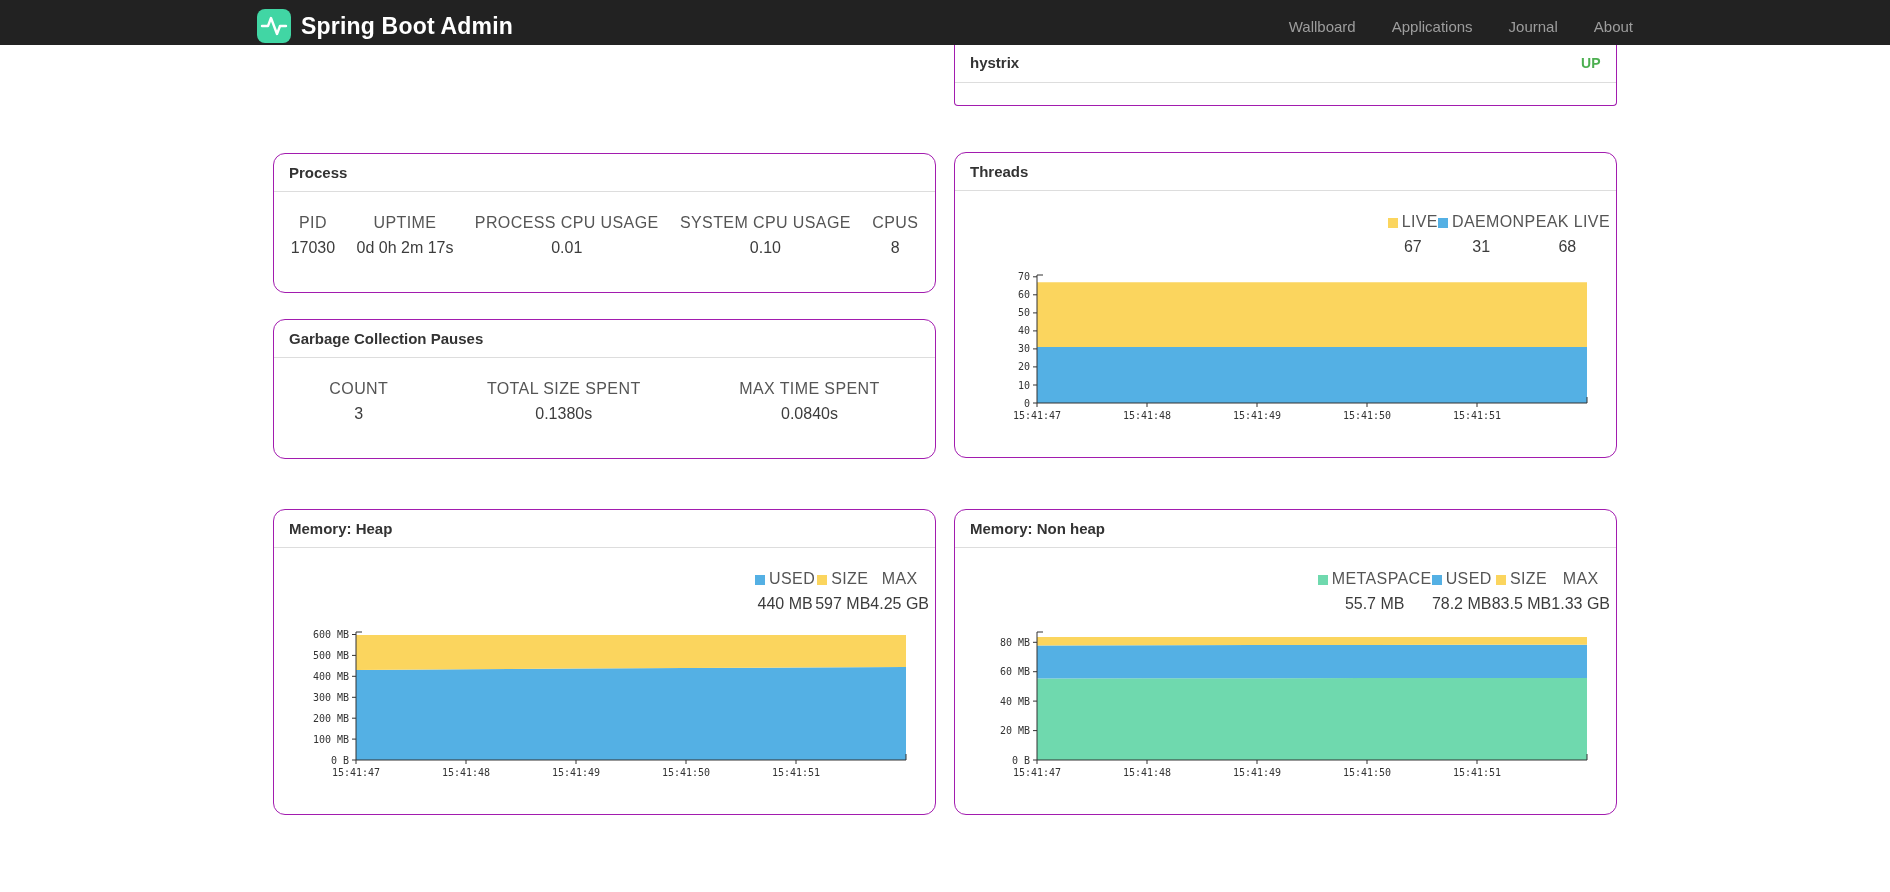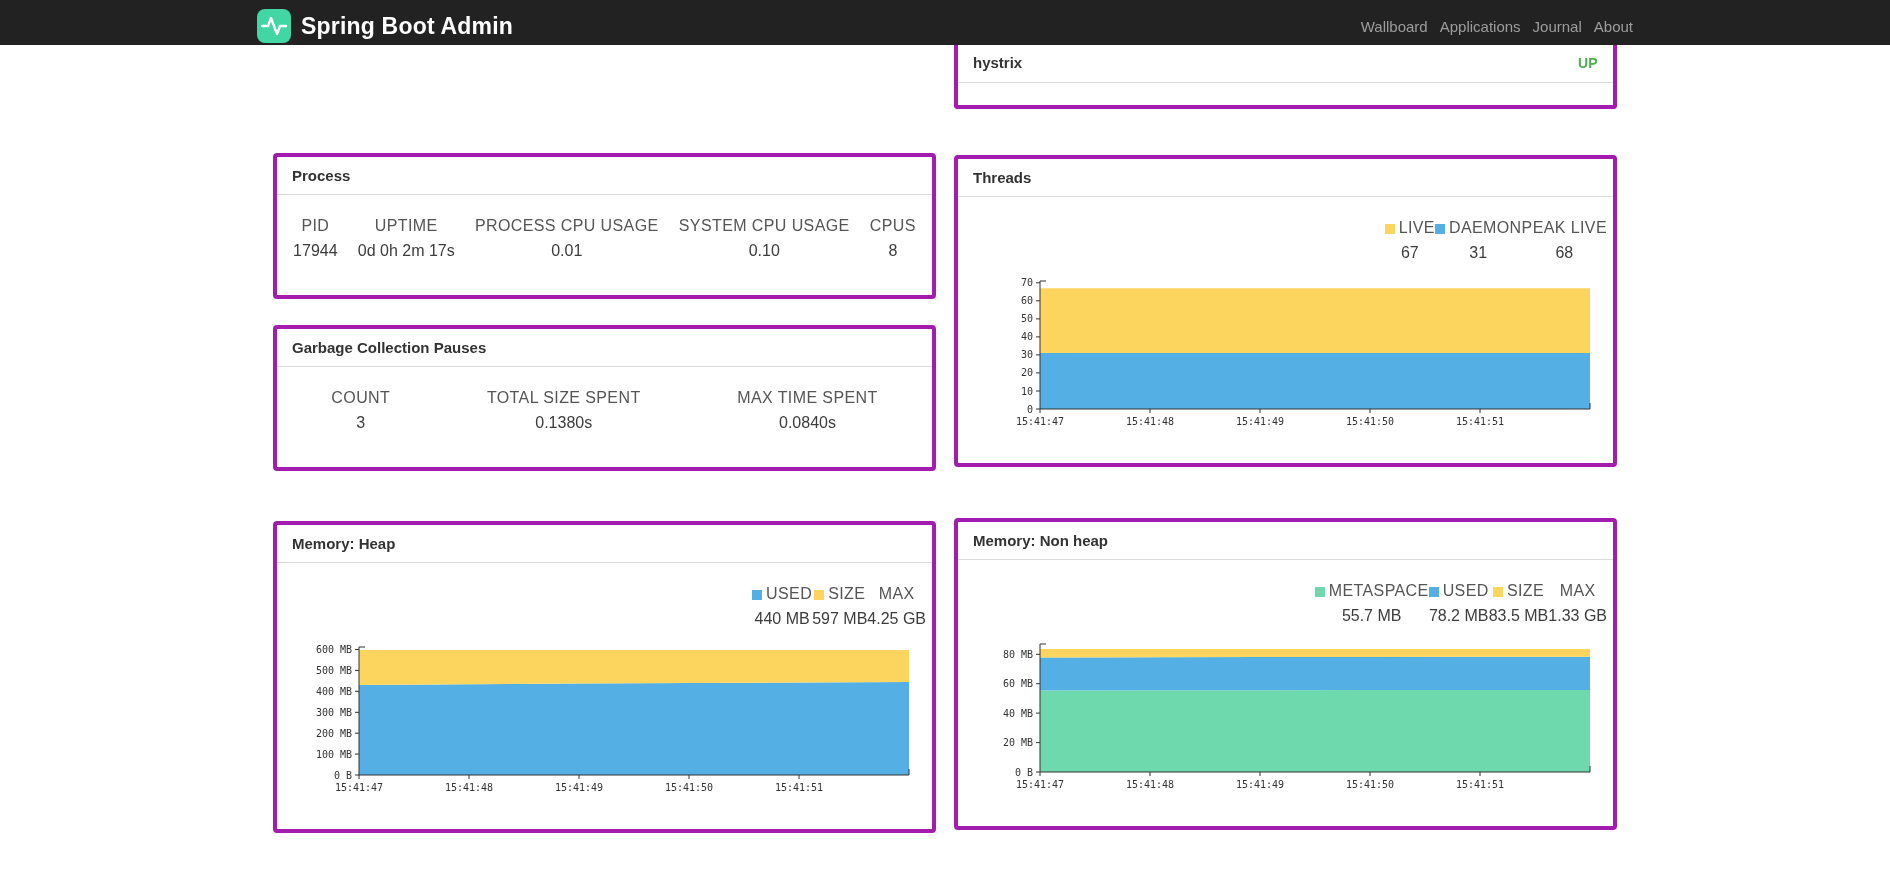--- a/index.html
+++ b/index.html
@@ -7,29 +7,29 @@
     font-family: "Liberation Sans", sans-serif; color: #333; }
 
   
   .navbar { position: relative; z-index: 10; height: 45px; background: #222; }
   .navbar-inner { width: 1376px; height: 52px; margin: 0 auto; display: flex;
     align-items: center; justify-content: space-between; }
   .brand { display: flex; align-items: center; gap: 10px; cursor: pointer; }
   .logo { width: 34px; height: 34px; border-radius: 8px; display: inline-flex;
     align-items: center; justify-content: center; }
   .brand-text { color: #fff; font-size: 23px; font-weight: 700; letter-spacing: 0.2px; }
-  .nav-links { display: flex; gap: 12px; }
+  .nav-links { display: flex; gap: 36px; }
   .nav-links a { color: #9d9d9d; font-size: 15px; text-decoration: none; cursor: pointer; }
 
   
   .content { width: 1344px; margin: 0 auto; display: flex; gap: 18px; align-items: flex-start; }
   .col { width: 663px; }
 
   
-  .panel { background: #fff; border: 4px solid #a21caf; border-radius: 4px; }
+  .panel { background: #fff; border: 1px solid #a21caf; border-radius: 12px; }
   .panel-header { padding: 10px 15px; border-bottom: 1px solid #ddd;
     font-size: 15px; font-weight: 700; color: #333; }
   .panel-cut { border-top: 0; border-radius: 0 0 4px 4px; }
   .app-row { display: flex; justify-content: space-between; align-items: center;
     padding: 9px 15px 11px; border-bottom: 1px solid #ddd; }
   .app-name { font-size: 15px; font-weight: 700; color: #333; }
   .app-status { font-size: 14px; font-weight: 700; letter-spacing: 0.3px; }
   .frag-pad { height: 22px; }
 
   .panel-process { margin-top: 108px; }
@@ -78,21 +78,21 @@
 
 <div class="content">
 
   <div class="col">
 
     <section class="panel panel-process">
       <div class="panel-header">Process</div>
       <div class="stats-row">
         <div class="stat">
           <div class="stat-label">PID</div>
-          <div class="stat-value">17944</div>
+          <div class="stat-value">17030</div>
         </div>
         <div class="stat">
           <div class="stat-label">UPTIME</div>
           <div class="stat-value">0d 0h 2m 17s</div>
         </div>
         <div class="stat">
           <div class="stat-label">PROCESS CPU USAGE</div>
           <div class="stat-value">0.01</div>
         </div>
         <div class="stat">

